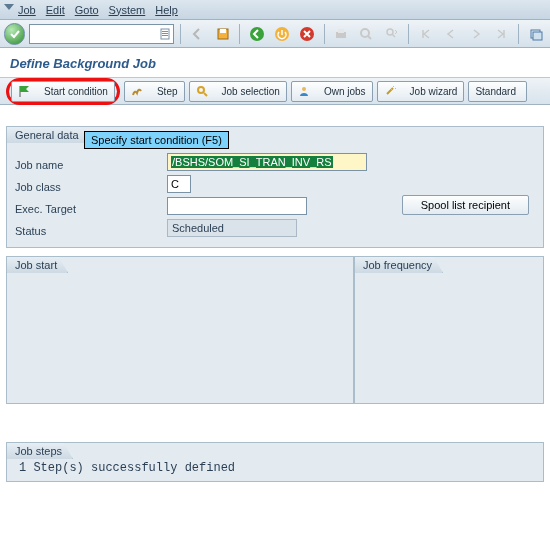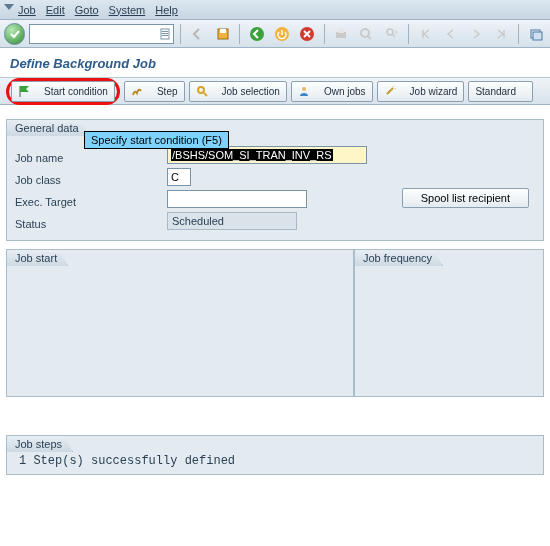--- a/index.html
+++ b/index.html
@@ -124,21 +124,21 @@
 
   .field-row { display:flex; align-items:flex-end; height:22px; gap:22px; }
   .field-label { width: 130px; color:#2a3f54; }
   .text-input {
     height: 18px; border:1px solid #7a93a6; background:#fff;
     padding: 1px 3px; font-size:11px; display:flex; align-items:center;
   }
   .jobname {
     width: 200px; background:#fff6c8; color:#000;
   }
-  .jobname .sel { background:#000000; color:#fff; padding:0 1px; }
+  .jobname .sel { background:#15803d; color:#fff; padding:0 1px; }
   .jobclass { width: 24px; }
   .status-val { width: 130px; border:1px solid #aab9c5; background:#dbe3ea; padding:1px 4px; height:18px; display:flex;align-items:center;color:#2a3f54;}
   .exec-target { width: 140px; }
   .spool-btn {
     margin-left: auto; margin-right: 6px;
     height: 20px; border:1px solid #8aa0b2; background:linear-gradient(#fdfefe,#e3ebf1);
     padding: 0 18px; border-radius:2px; font-size:11px;
   }
 
   .tooltip {
@@ -306,30 +306,30 @@
       </svg>
     <span>Own jobs</span>
   </div>
   <div class="app-btn">
     <svg width="14" height="12">
         <path d="M3 9 L9 3" stroke="#c49a2a" stroke-width="2"></path>
         <path d="M9 1 L10 2 M11 3 L12 4 M8 4 L7 5" stroke="#e3c04a"></path>
       </svg>
     <span>Job wizard</span>
   </div>
-  <div class="app-btn" style="padding-right:16px">
+  <div class="app-btn" style="padding-right:10px">
     <span>Standard</span>
   </div>
 </div>
 
 <div class="tooltip">Specify start condition   (F5)</div>
 
 <div class="content">
 
-  <div class="group" style="margin-top:8px">
+  <div class="group" style="margin-top:15px">
     <div class="group-tab">General data</div>
     <div class="group-body">
       <div class="field-row">
         <div class="field-label">Job name</div>
         <div class="text-input jobname">
           <span class="sel">/BSHS/SOM_SI_TRAN_INV_RS</span>
         </div>
       </div>
       <div class="field-row">
         <div class="field-label">Job class</div>

